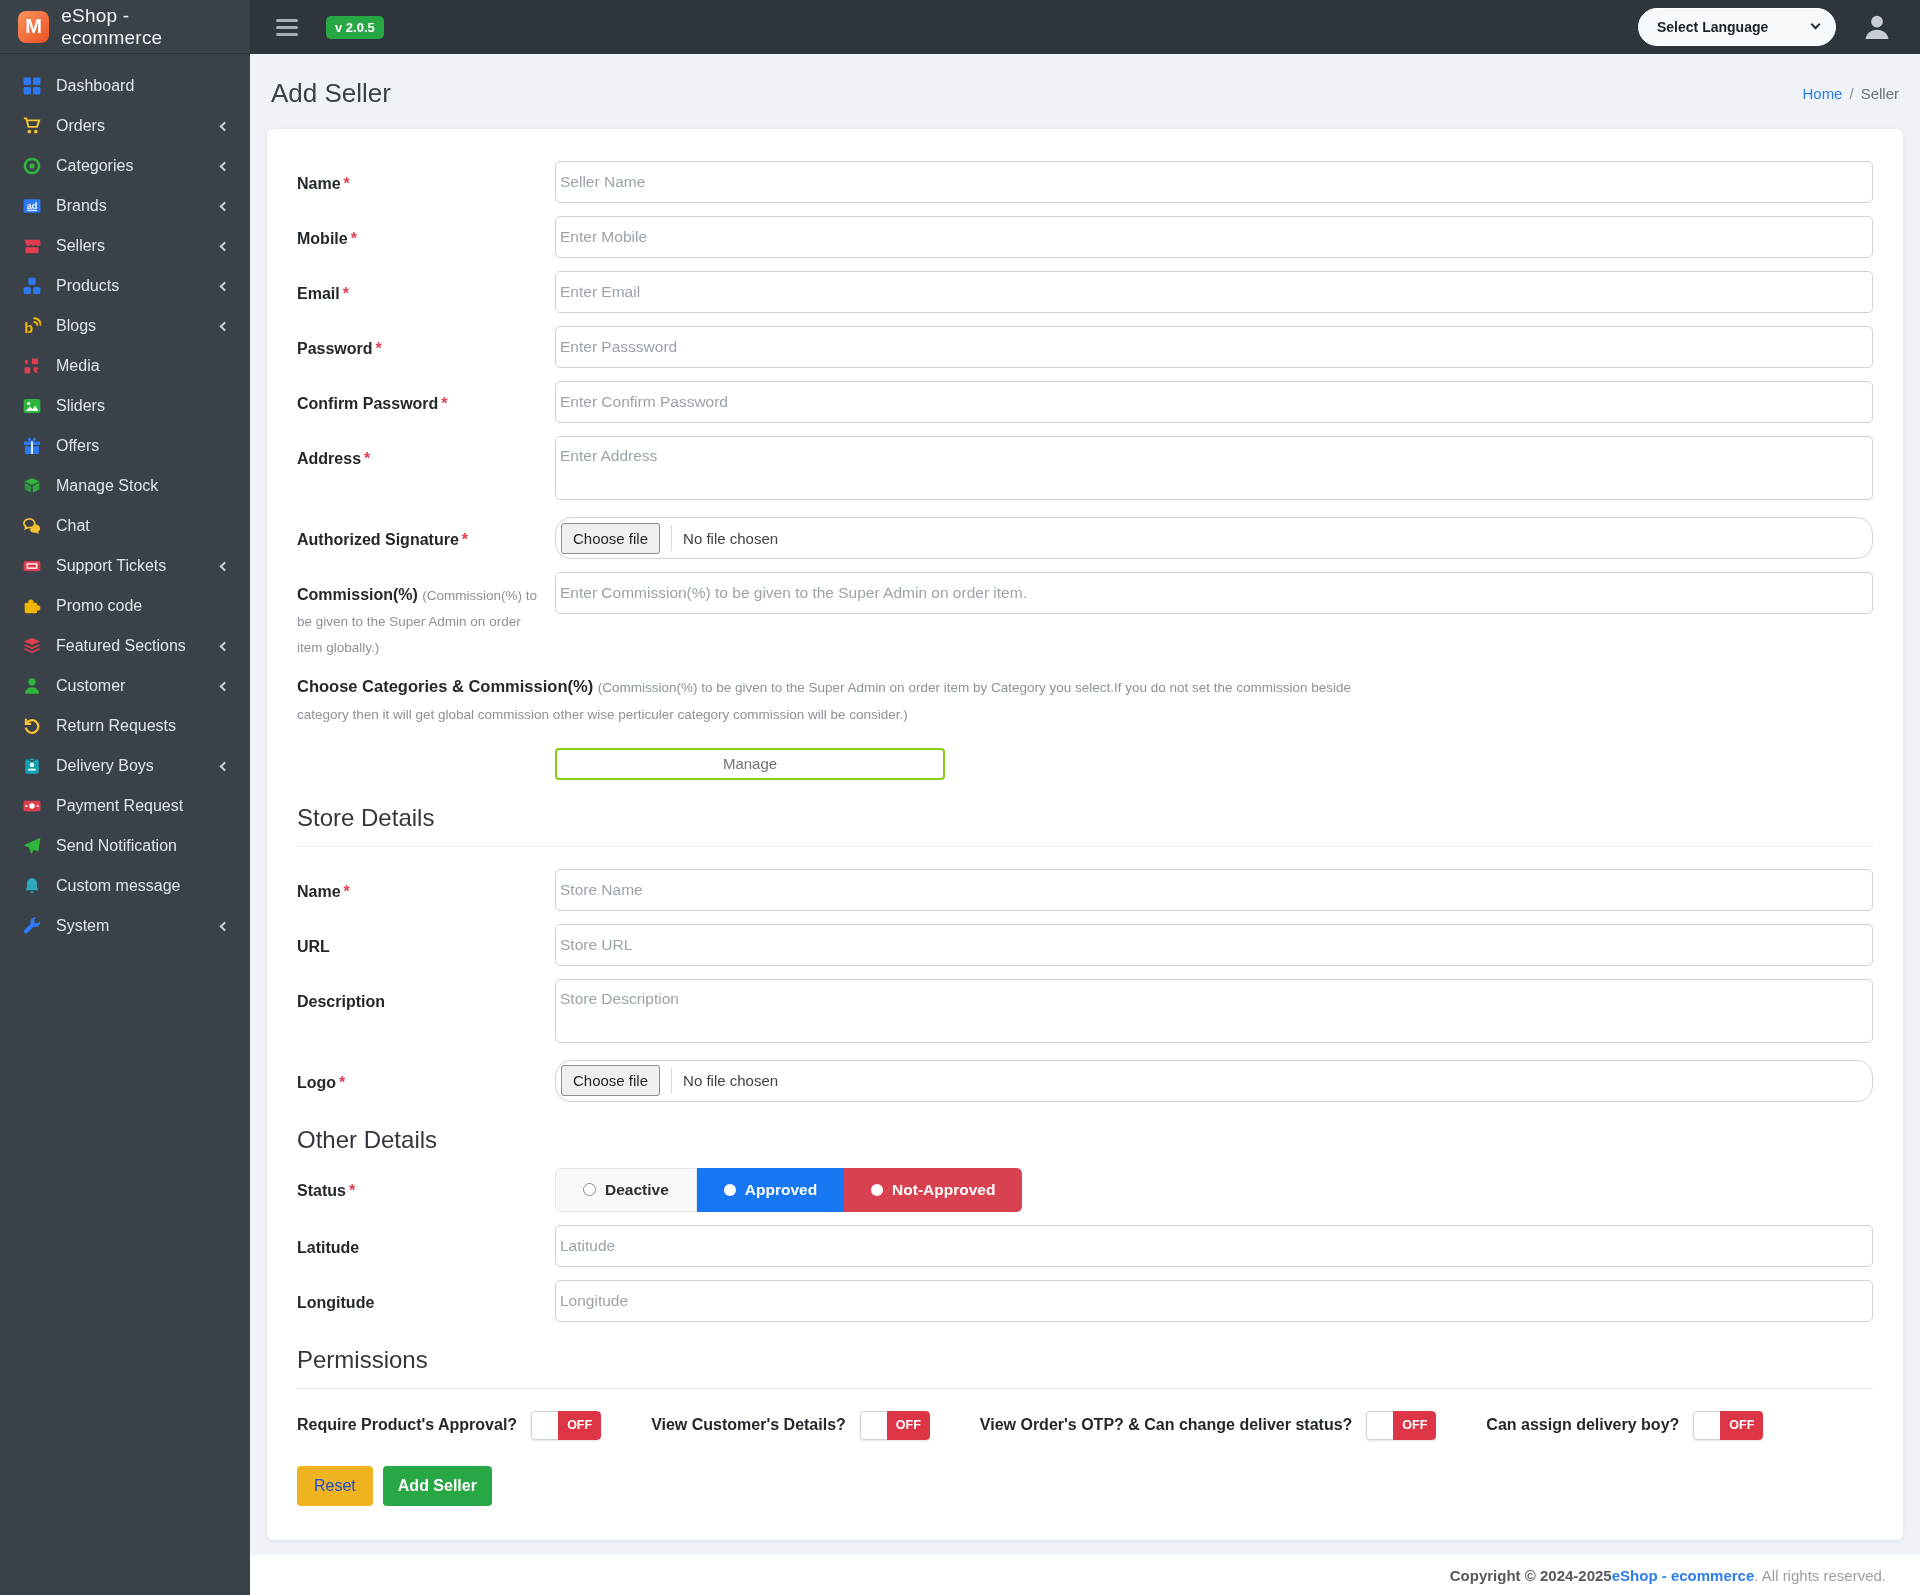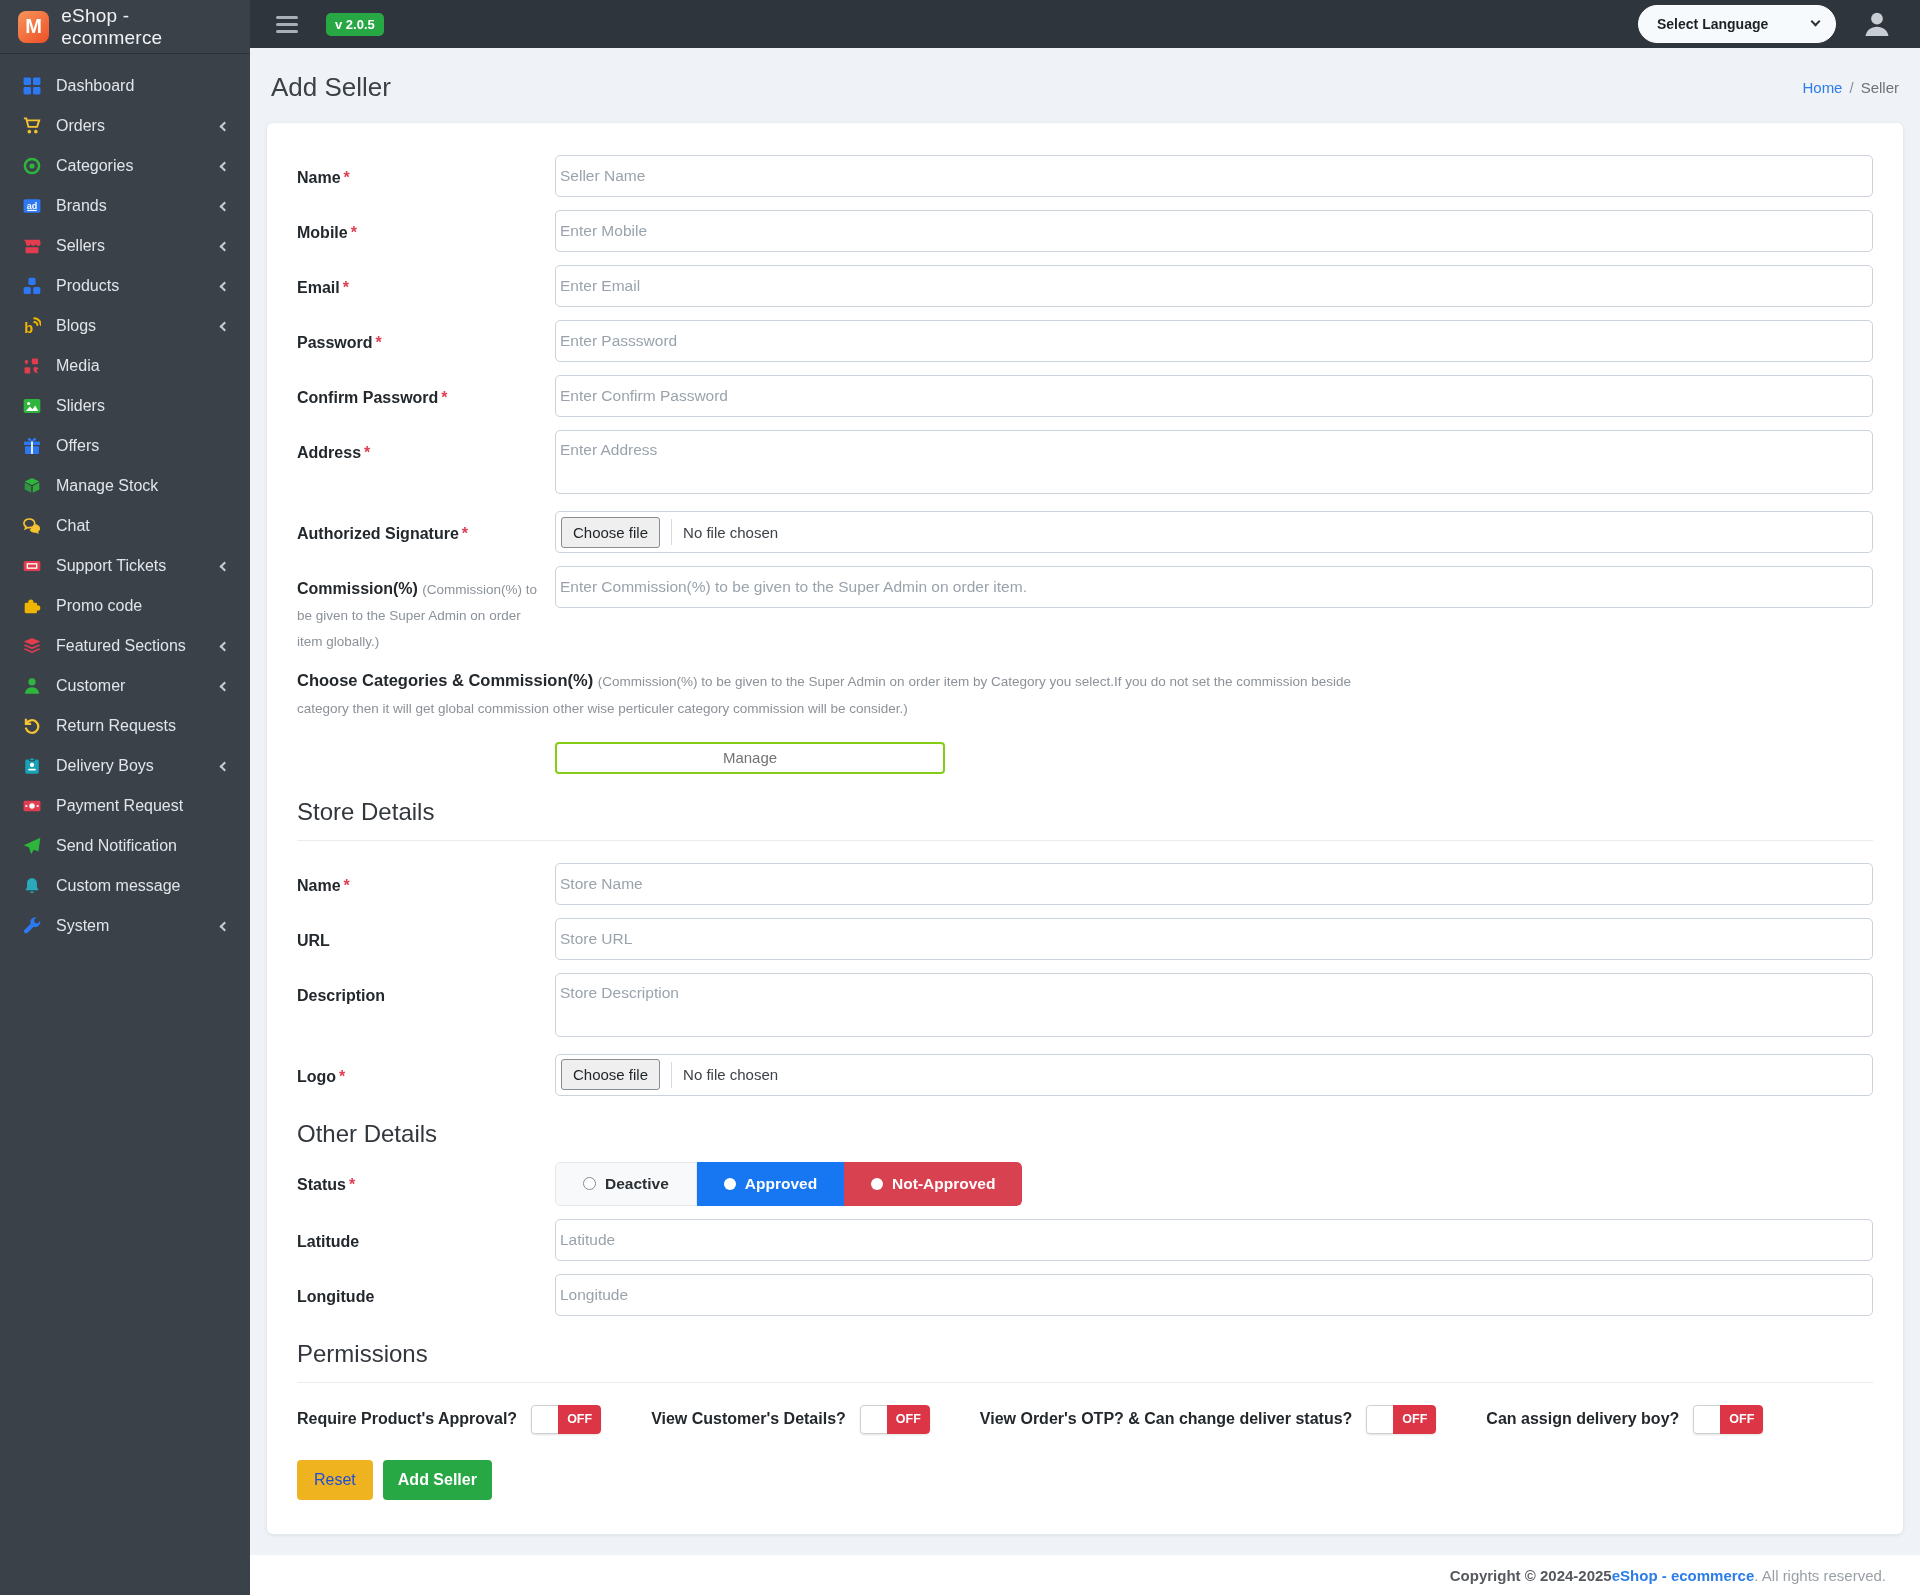--- a/index.html
+++ b/index.html
@@ -14,21 +14,21 @@
   .brand-title { color:#f0f2f4; font-size:19px; letter-spacing:.2px; }
   .menu { padding:12px 0; overflow:hidden; }
   .side-item { height:40px; display:flex; align-items:center; gap:14px; padding:0 20px 0 22px; color:#e1e5e9; font-size:16px; cursor:pointer; }
   .ic { width:20px; display:flex; justify-content:center; align-items:center; flex-shrink:0; }
   .ic svg { width:18px; height:18px; }
   .lbl { flex:1; white-space:nowrap; }
   .chev { width:7px; height:7px; border-left:2px solid #c7cdd3; border-bottom:2px solid #c7cdd3; transform:rotate(45deg); margin-right:2px; }
 
   
   .main { flex:1; display:flex; flex-direction:column; overflow:hidden; }
-  .topbar { height:48px; flex-shrink:0; background:#2f353c; display:flex; align-items:center; padding:0 26px; }
+  .topbar { height:54px; flex-shrink:0; background:#2f353c; display:flex; align-items:center; padding:0 26px; }
   .ham { display:flex; flex-direction:column; gap:4px; cursor:pointer; }
   .ham span { width:22px; height:3px; background:#a9afb6; border-radius:2px; }
   .version-badge { background:#28a745; color:#fff; font-weight:bold; font-size:13px; padding:4px 9px; border-radius:5px; margin-left:28px; }
   .topbar-right { margin-left:auto; display:flex; align-items:center; gap:24px; }
   .lang-wrap { position:relative; }
   .lang-wrap select { appearance:none; -webkit-appearance:none; width:198px; height:38px; border-radius:19px; border:1px solid #ffffff; background:#f7fafc; font-family:"Liberation Sans",sans-serif; font-size:14px; font-weight:bold; color:#1c2126; padding:0 36px 0 18px; cursor:pointer; }
   .caret { position:absolute; right:17px; top:13px; width:7px; height:7px; border-right:2.4px solid #2b3136; border-bottom:2.4px solid #2b3136; transform:rotate(45deg); pointer-events:none; }
   .avatar { width:34px; height:34px; cursor:pointer; display:grid; place-items:center; }
 
   
@@ -43,21 +43,21 @@
   .card { background:#fff; border-radius:6px; box-shadow:0 1px 4px rgba(21,27,38,.09); padding:32px 30px 34px; }
 
   .form-row { display:flex; margin-bottom:13px; }
   .f-label { width:258px; flex-shrink:0; padding-top:11px; padding-right:16px; font-size:16px; font-weight:bold; color:#23282d; line-height:1.45; }
   .req { color:#e03e52; margin-left:3px; }
   .note { font-weight:normal; font-size:13.5px; color:#8b9299; line-height:1.85; }
   .f-input { flex:1; }
   .txt { width:100%; height:42px; border:1px solid #ccd3da; border-radius:5px; padding:0 4px; font-size:15.5px; color:#333; background:#fff; font-family:"Liberation Sans",sans-serif; }
   .txt::placeholder { color:#9aa3ac; }
   textarea.txt { height:64px; padding-top:10px; resize:none; }
-  .filebox { width:100%; height:42px; border:1px solid #ccd3da; border-radius:5px; display:flex; align-items:center; overflow:hidden; background:#fff; }
+  .filebox { width:100%; height:42px; border:1px solid #ccd3da; border-radius:16px; display:flex; align-items:center; overflow:hidden; background:#fff; }
   .choose-btn { margin:0 0 0 5px; padding:6px 11px; border:1px solid #888d92; background:#efefef; border-radius:3px; font-size:15px; color:#1f2428; font-family:"Liberation Sans",sans-serif; cursor:pointer; }
   .file-status { margin-left:11px; font-size:15px; color:#3c4248; border-left:1px solid #d7dbdf; padding-left:11px; height:26px; display:flex; align-items:center; }
 
   .cc-block { margin:10px 0 20px; max-width:1060px; font-size:16.5px; line-height:1.55; }
   .cc-label { font-weight:bold; color:#23282d; }
   .manage-row { margin-left:258px; margin-bottom:8px; }
   .manage-btn { width:390px; height:32px; background:#fff; border:2px solid #84cc16; color:#737373; border-radius:4px; font-size:15px; font-family:"Liberation Sans",sans-serif; cursor:pointer; }
 
   .sec-head { font-size:24px; font-weight:500; color:#32373d; margin:24px 0 14px; }
   .divider { border:none; border-top:1px solid #e8ebef; margin:0 0 22px; }

